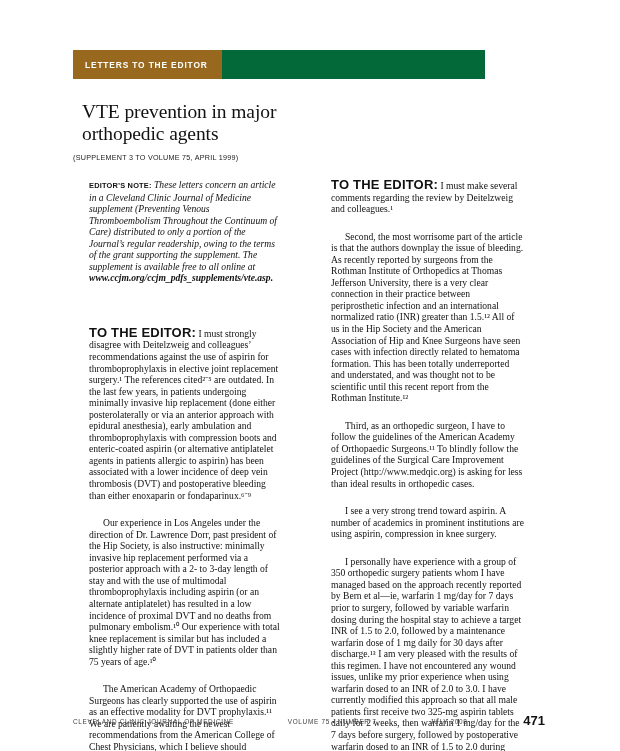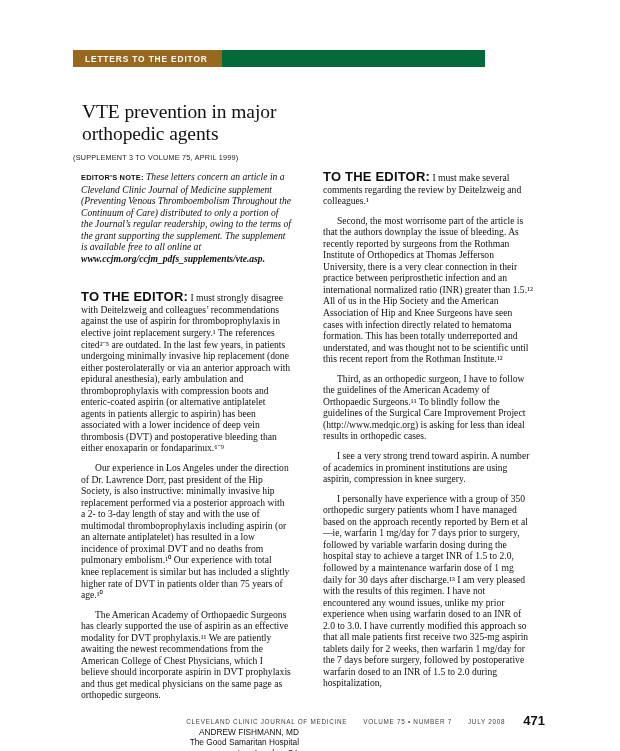--- a/index.html
+++ b/index.html
@@ -15,21 +15,21 @@
     position: relative;
     overflow: hidden;
   }
 
   
   .header-bar {
     position: absolute;
     left: 73px;
     top: 50px;
     width: 412px;
-    height: 17px;
+    height: 29px;
     display: flex;
     align-items: stretch;
   }
   .header-bar .brown {
     background: #99681f;
     width: 149px;
     display: flex;
     align-items: center;
     padding-left: 12px;
     box-sizing: border-box;
@@ -78,21 +78,21 @@
     width: 226px;
     font-size: 9.6px;
     line-height: 11.55px;
     text-align: left;
     color: #111111;
   }
   .col-left  { left: 73px; }
   .col-right { left: 315px; }
 
   p {
-    margin: 8px;
+    margin: 16px;
     text-indent: 14px;
   }
   p.noindent { text-indent: 0; }
 
   .editors-note {
     font-style: italic;
   }
   .editors-note .run-in {
     font-style: normal;
     font-family: "Liberation Sans", sans-serif;
@@ -127,21 +127,21 @@
   }
 
   
   .footer {
     position: absolute;
     left: 73px;
     top: 712px;
     width: 472px;
     display: flex;
     align-items: baseline;
-    justify-content: flex-end;
+    justify-content: space-between;
     gap: 16px;
     font-family: "Liberation Sans", sans-serif;
     font-size: 6.4px;
     letter-spacing: 0.7px;
     color: #3d3d3d;
   }
   .footer .journal-name { text-transform: uppercase; }
   .footer .volume-info  { text-transform: uppercase; }
   .footer .date-info    { text-transform: uppercase; }
   .footer .page-number {

